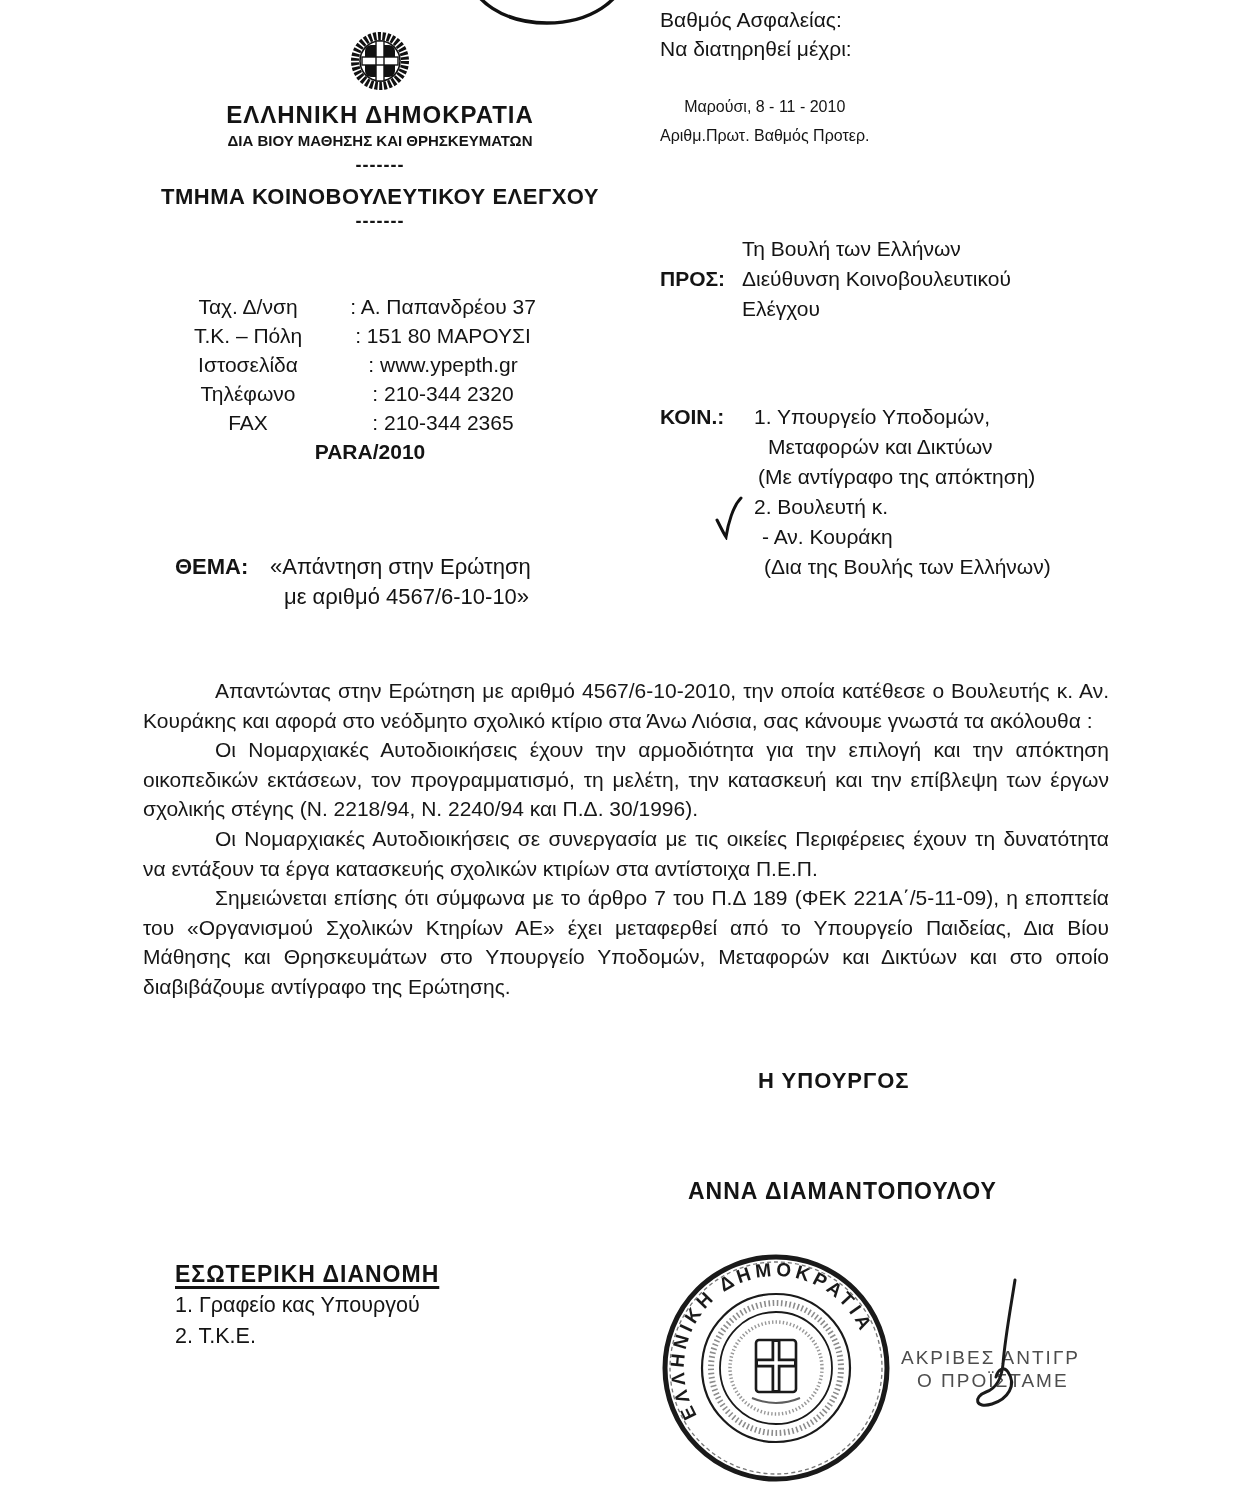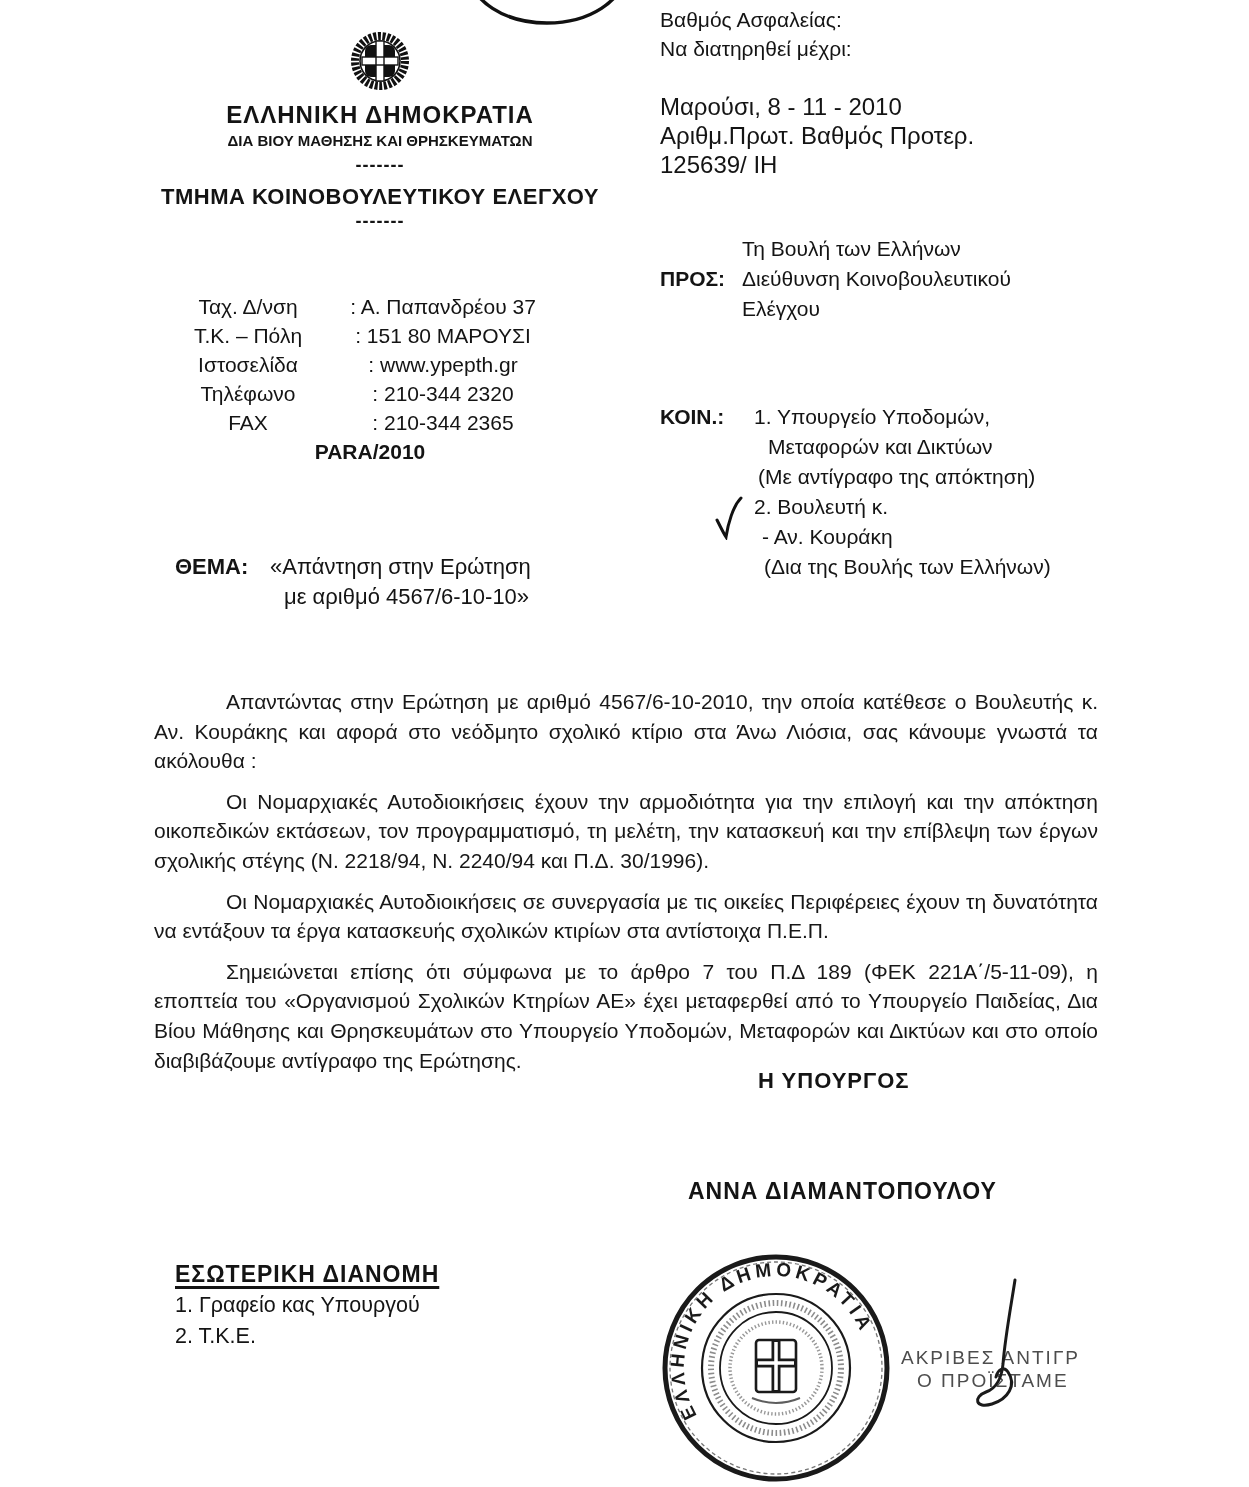--- a/index.html
+++ b/index.html
@@ -21,42 +21,42 @@
 
   
   .contact { left:175px; top:292px; width:390px; font-size:21px; line-height:29px;text-align:center; }
   .contact-row { display:flex; }
   .contact-label { width:146px; flex:none; }
   .contact-value { flex:1; }
   .ref-code { font-weight:bold; margin-top:0px; }
 
   
   .meta-top   { left:660px; top:5px;  font-size:21px; line-height:29px; }
-  .meta-date  { left:660px; top:92px; font-size:24px; line-height:29px; }
+  .meta-date  { left:660px; top:92px; font-size:16px; line-height:29px;text-align:center; }
 
   .pros { left:660px; top:234px; display:flex; font-size:21px; line-height:30px; width:480px;align-items:center; }
   .pros-label { font-weight:bold; width:82px; flex:none; }
   .koin { left:660px; top:402px; display:flex; font-size:21px; line-height:30px; width:500px; }
   .koin-label { font-weight:bold; width:94px; flex:none; }
   .koin .l1 { padding-left:14px; }
   .koin .l2 { padding-left:18px; }
   .koin .l3 { padding-left:4px; }
   .koin .l5 { padding-left:8px; }
   .koin .l6 { padding-left:10px; }
   .checkmark { left:714px; top:496px; }
 
   
   .subject { left:175px; top:552px; display:flex; font-size:22px; line-height:30px; }
   .subject-label { font-weight:bold; width:95px; flex:none; }
   .subject-line2 { padding-left:14px; }
 
   
   .body-text { left:143px; top:676px; width:966px; font-size:21px; line-height:29.6px;
                text-align:justify; color:#171717; }
-  .body-text p { margin:11px; text-indent:72px; }
+  .body-text p { margin:0; text-indent:72px; }
 
   
   .sig-title { left:758px; top:1068px; font-size:22px; font-weight:bold; letter-spacing:1px; }
   .sig-name  { left:688px; top:1178px; font-size:23px; font-weight:bold; letter-spacing:1px; }
 
   
   .distribution { left:175px; top:1259px; font-size:21.5px; line-height:31px; }
   .dist-heading { font-size:23px; font-weight:bold; text-decoration:underline;
                   text-underline-offset:4px; text-decoration-thickness:3px; letter-spacing:1px; }
 
@@ -118,21 +118,20 @@
     <div class="ref-code">PARA/2010</div>
   </div>
 
   <div class="abs meta-top">
     <div>Βαθμός Ασφαλείας:</div>
     <div>Να διατηρηθεί μέχρι:</div>
   </div>
   <div class="abs meta-date">
     <div>Μαρούσι,   8 - 11 - 2010</div>
     <div>Αριθμ.Πρωτ. Βαθμός Προτερ.</div>
-    <div>125639/ ΙΗ</div>
   </div>
 
   <div class="abs pros">
     <div class="pros-label">ΠΡΟΣ:</div>
     <div>
       <div>Τη Βουλή των Ελλήνων</div>
       <div>Διεύθυνση Κοινοβουλευτικού</div>
       <div>Ελέγχου</div>
     </div>
   </div>

